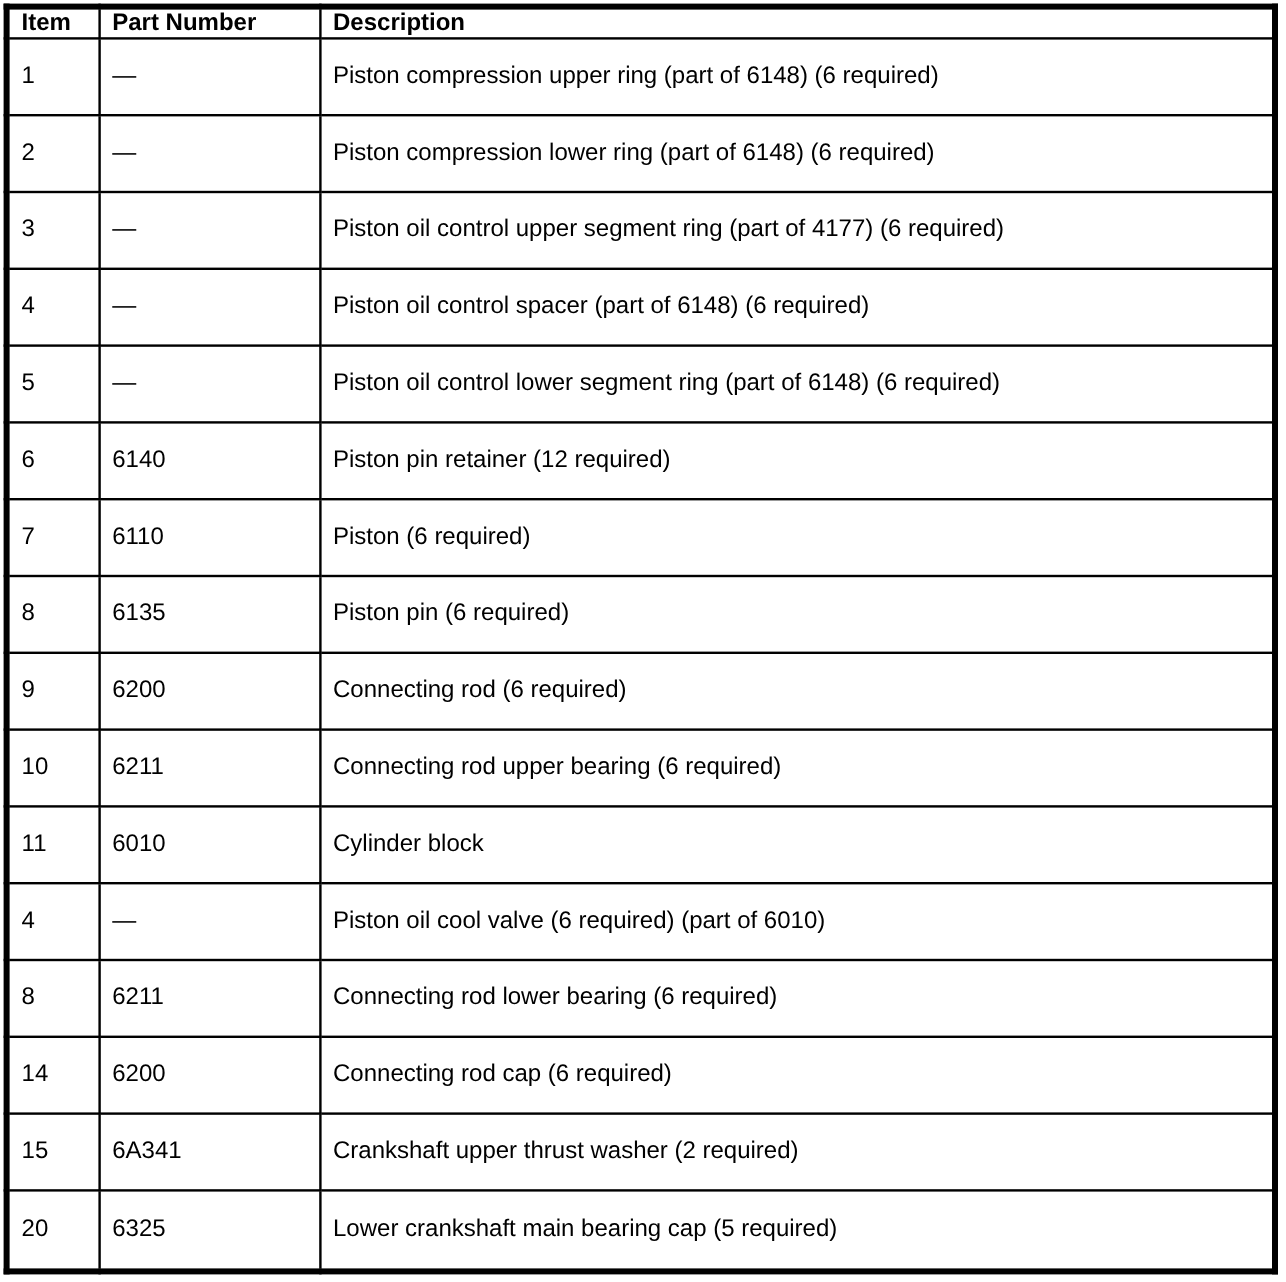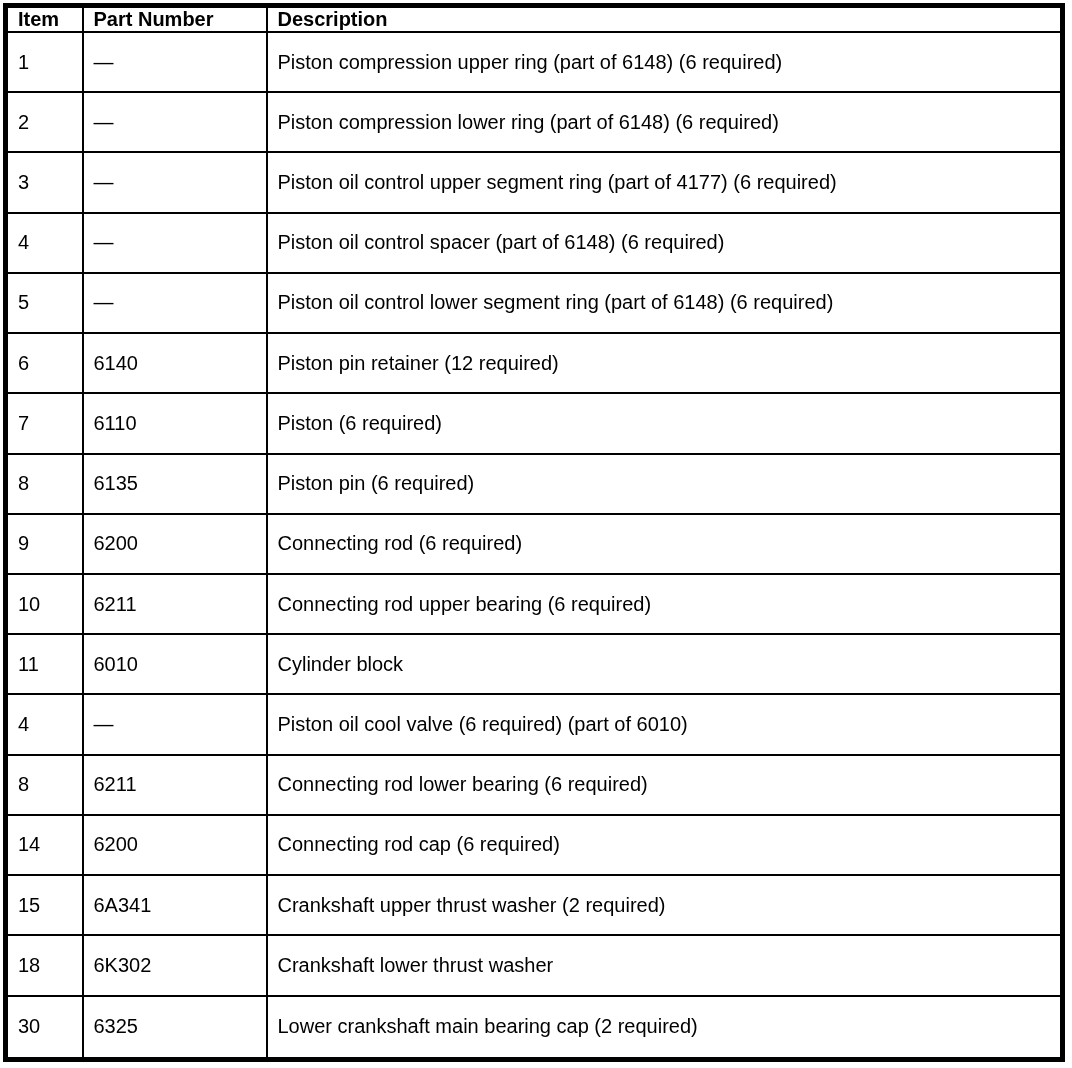--- a/index.html
+++ b/index.html
@@ -149,28 +149,23 @@
   </tr>
 
   <tr>
     <td>15</td>
     <td>6A341</td>
     <td>Crankshaft upper thrust washer (2 required)</td>
   </tr>
 
 
 
-  <tr>
-    <td>18</td>
-    <td>6K302</td>
-    <td>Crankshaft lower thrust washer</td>
-  </tr>
 
 
   <tr>
-    <td>30</td>
+    <td>20</td>
     <td>6325</td>
-    <td>Lower crankshaft main bearing cap (2 required)</td>
+    <td>Lower crankshaft main bearing cap (5 required)</td>
   </tr>
 
 </tbody>
   </table>
 </div>
 
 </body></html>

